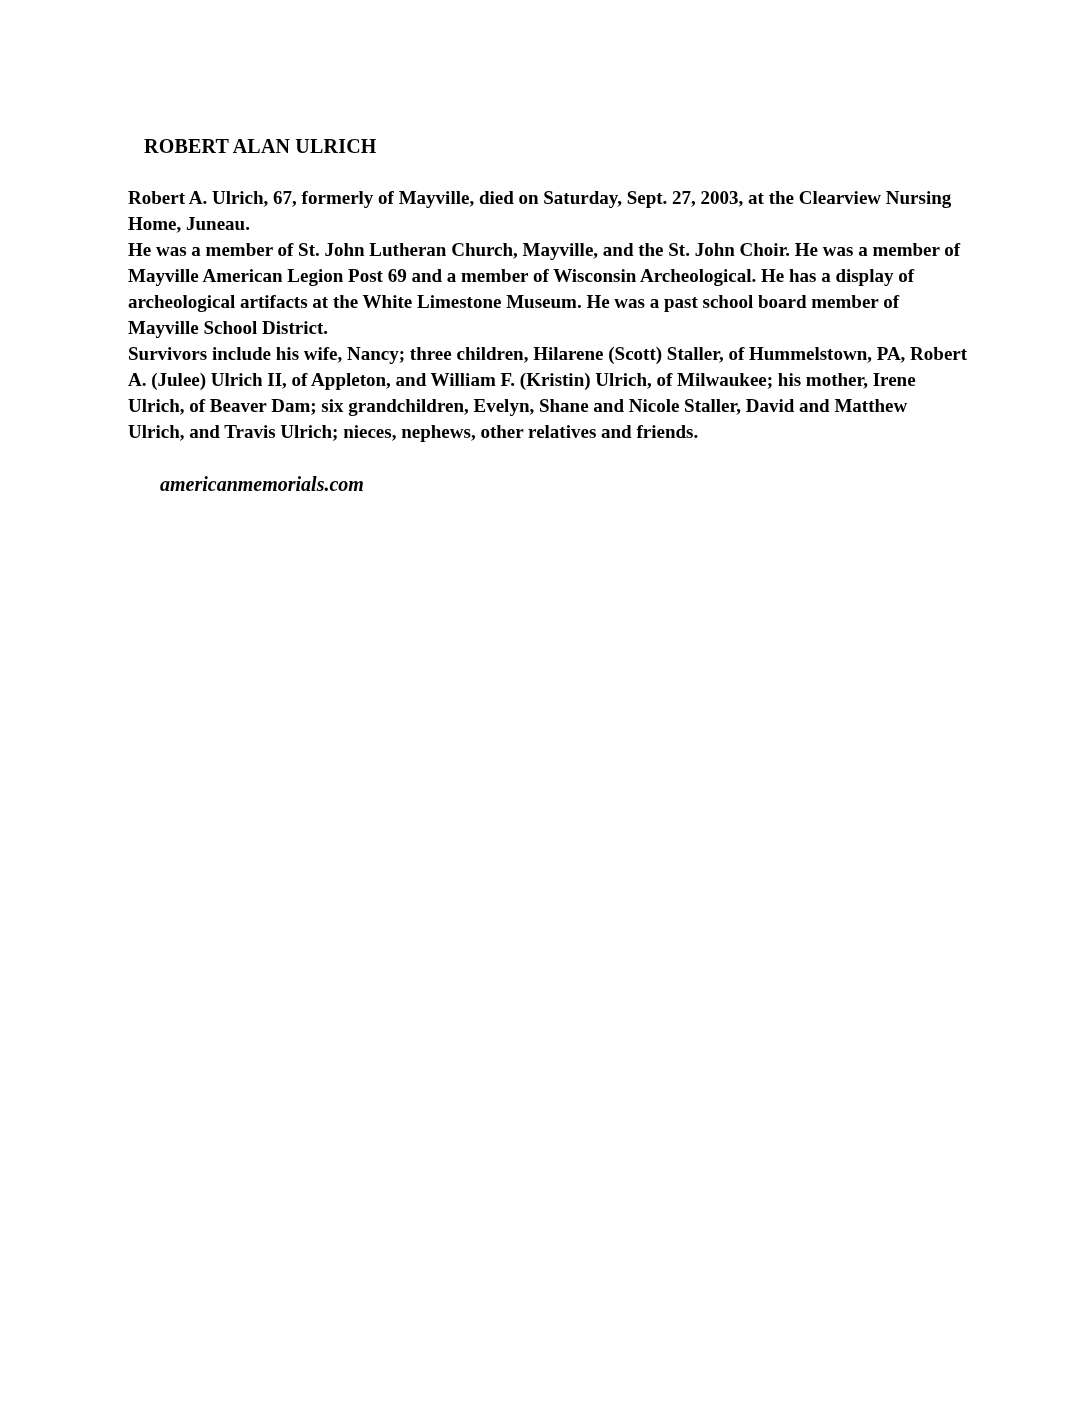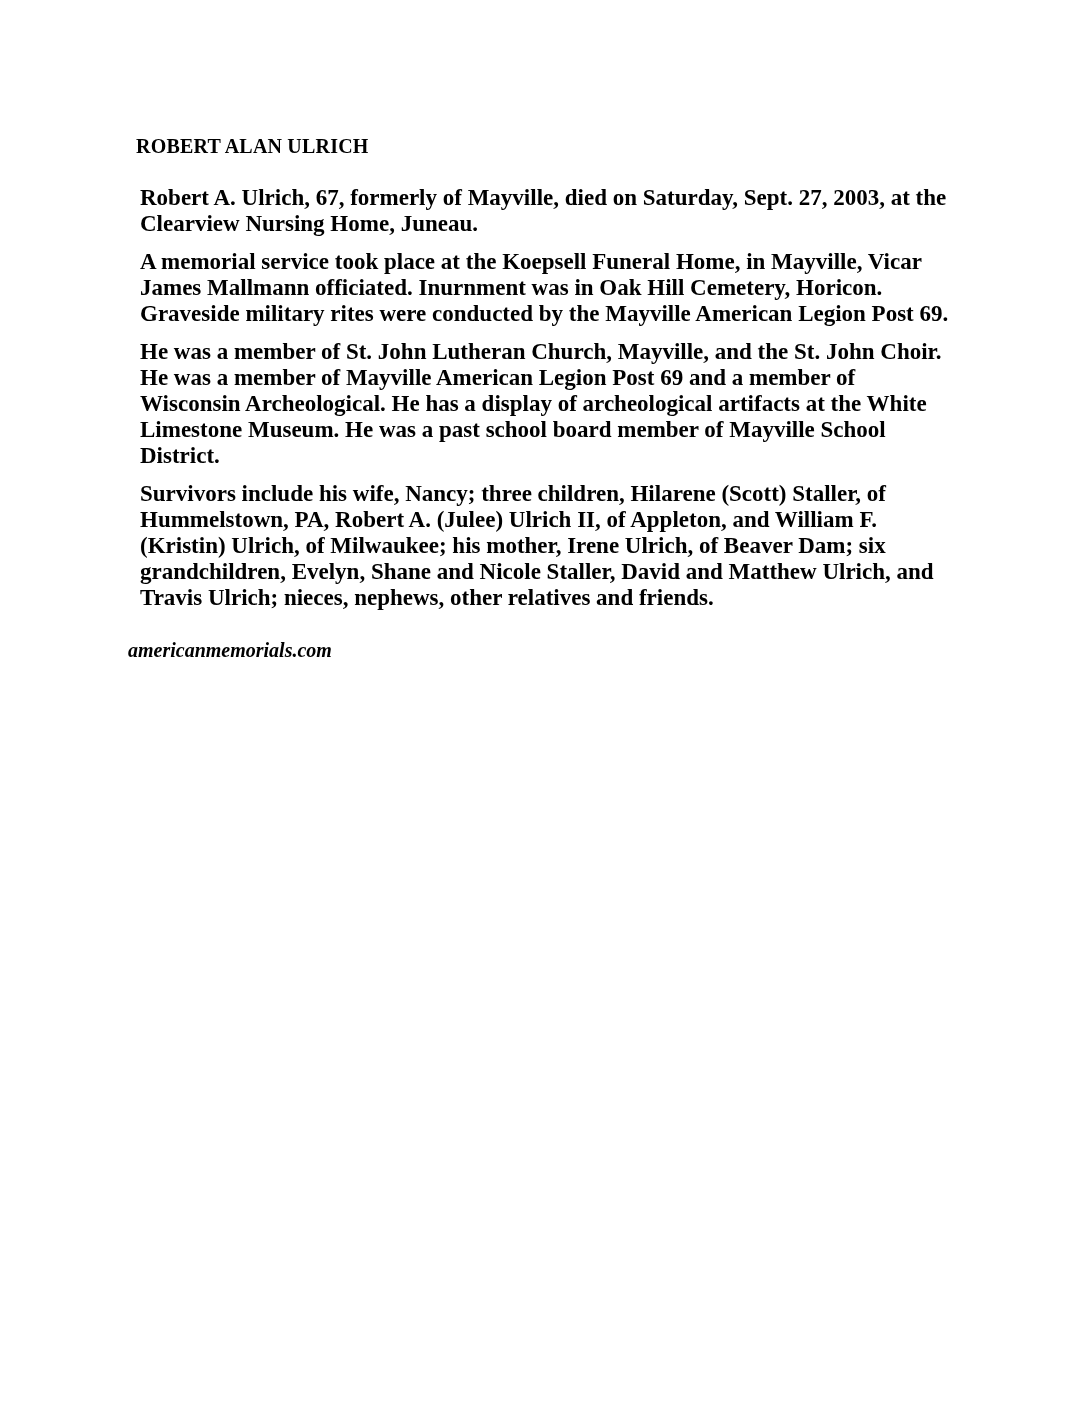--- a/index.html
+++ b/index.html
@@ -18,44 +18,44 @@
   .doc-page {
     position: absolute;
     left: 128px;
     top: 133px;
     width: 840px;
   }
   .doc-title {
     font-size: 20px;
     font-weight: 700;
     line-height: 26px;
-    margin: 0 0 26px 8px;
+    margin: 0 0 26px 16px;
     letter-spacing: 0.2px;
   }
   .doc-body p {
-    margin: 12px;
-    font-size: 23px;
+    margin: 0;
+    font-size: 19px;
     font-weight: 700;
     line-height: 26px;
   }
   .doc-footer {
     margin-top: 26px;
     font-size: 20px;
     font-weight: 700;
     font-style: italic;
     line-height: 26px;
+    margin-left: 32px;
   }
 </style>
 </head>
 <body>
 
 <div class="doc-page">
   <h1 class="doc-title">ROBERT ALAN ULRICH</h1>
 
   <div class="doc-body">
     <p>Robert A. Ulrich, 67, formerly of Mayville, died on Saturday, Sept. 27, 2003, at the Clearview Nursing Home, Juneau.</p>
-    <p>A memorial service took place at the Koepsell Funeral Home, in Mayville, Vicar James Mallmann officiated. Inurnment was in Oak Hill Cemetery, Horicon. Graveside military rites were conducted by the Mayville American Legion Post 69.</p>
     <p>He was a member of St. John Lutheran Church, Mayville, and the St. John Choir. He was a member of Mayville American Legion Post 69 and a member of Wisconsin Archeological. He has a display of archeological artifacts at the White Limestone Museum. He was a past school board member of Mayville School District.</p>
     <p>Survivors include his wife, Nancy; three children, Hilarene (Scott) Staller, of Hummelstown, PA, Robert A. (Julee) Ulrich II, of Appleton, and William F. (Kristin) Ulrich, of Milwaukee; his mother, Irene Ulrich, of Beaver Dam; six grandchildren, Evelyn, Shane and Nicole Staller, David and Matthew Ulrich, and Travis Ulrich; nieces, nephews, other relatives and friends.</p>
   </div>
 
   <div class="doc-footer">americanmemorials.com</div>
 </div>
 
 </body></html>

